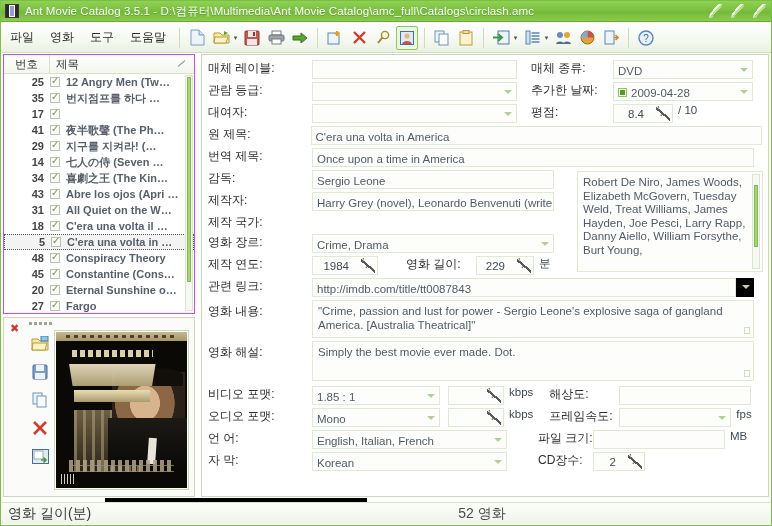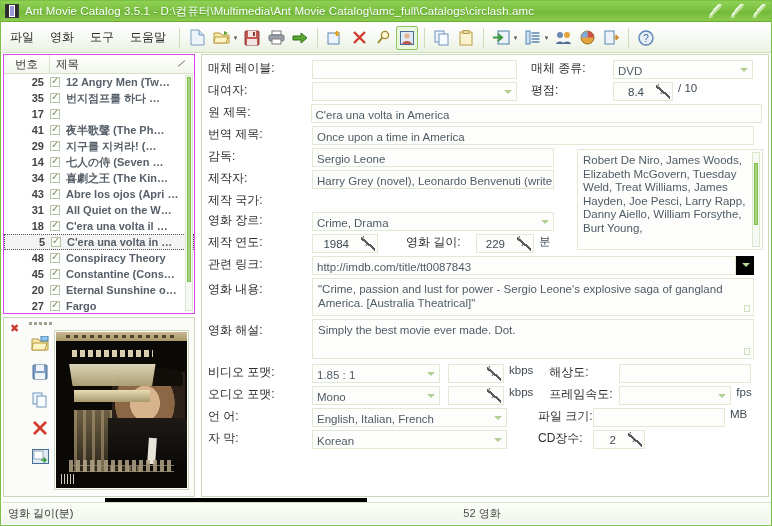--- a/index.html
+++ b/index.html
@@ -266,21 +266,21 @@
     width:9px;height:9px; border:1px solid #8cc858; background:#fff;
     margin-right:4px; position:relative; flex:none;
   }
   .datebox .dsq::after{content:"";position:absolute;left:1px;top:1px;width:5px;height:5px;background:#4f9e20;}
 
   
   .statusbar {
     position:absolute; left:1px; bottom:1px; width:770px; height:22px;
     background:linear-gradient(180deg,#fbfdf8,#f0f5ea);
     border-top:1px solid #d6e3c7; display:flex; align-items:center;
-    font-size:11px; color:#3a3a3a;
+    font-size:14px; color:#3a3a3a;
   }
   .statusbar .s1 { padding-left:6px; width:380px; }
   .statusbar .s2 { width:200px; text-align:center; color:#4b4b4b; }
 
   .blackstrip {
     position:absolute; left:104px; bottom:23px; width:262px; height:4px; background:#000;
   }
 </style>
 </head>
 <body>
@@ -575,20 +575,33 @@
     <div class="row">
       <div class="lbl" style="width:104px">매체 레이블:</div>
       <div class="fld" style="width:205px"></div>
       <div class="lbl" style="width:96px;padding-left:14px">매체 종류:</div>
       <div class="fld combo" style="width:140px">
           <span>DVD</span>
           <span class="ca"></span>
         </div>
     </div>
 
+    <div class="row">
+      <div class="lbl" style="width:104px">관람 등급:</div>
+      <div class="fld combo" style="width:205px">
+          <span></span>
+          <span class="ca"></span>
+        </div>
+      <div class="lbl" style="width:96px;padding-left:14px">추가한 날짜:</div>
+      <div class="fld combo datebox" style="width:140px">
+          <span class="dsq"></span>
+          <span>2009-04-28</span>
+          <span class="ca"></span>
+        </div>
+    </div>
 
     <div class="row">
       <div class="lbl" style="width:104px">대여자:</div>
       <div class="fld combo" style="width:205px">
           <span></span>
           <span class="ca"></span>
         </div>
       <div class="lbl" style="width:96px;padding-left:14px">평점:</div>
       <div class="spin" style="width:60px">
           <span>8.4</span>

